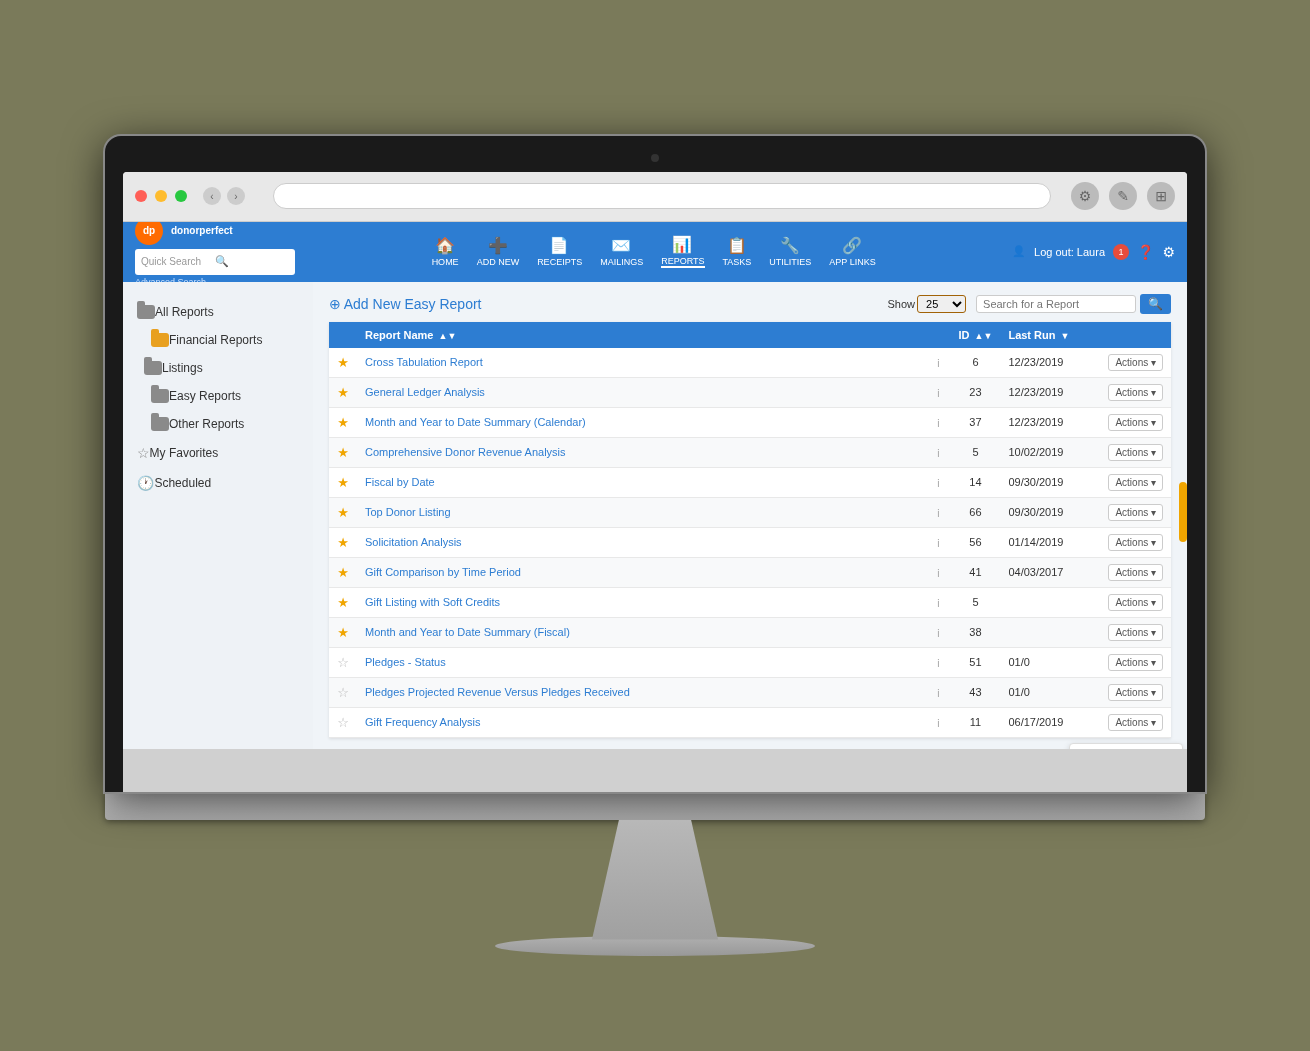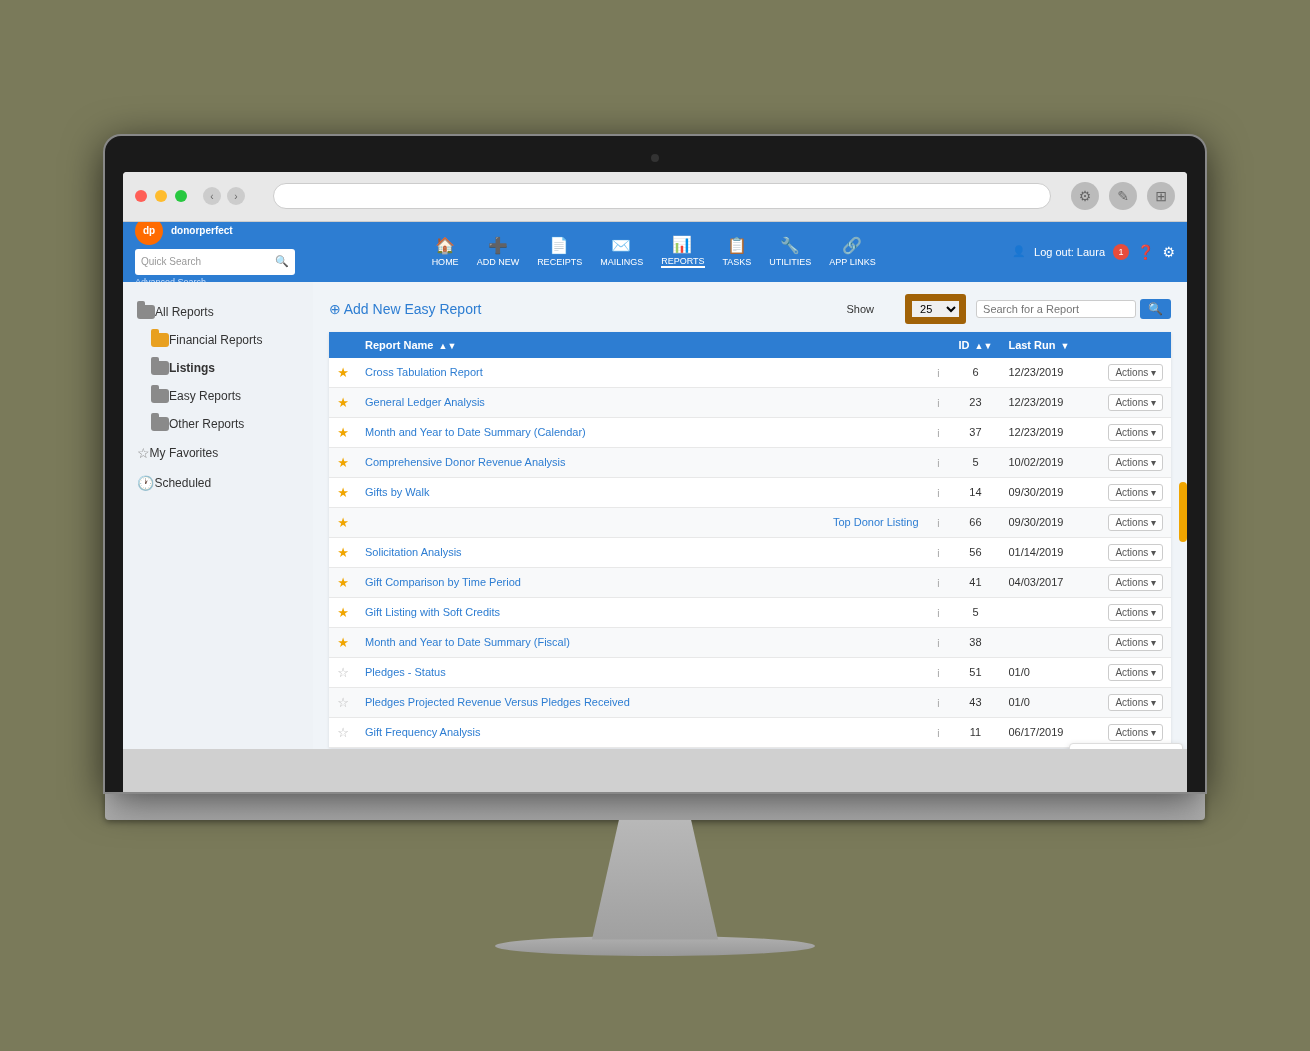--- a/index.html
+++ b/index.html
@@ -138,21 +138,20 @@
       background: white;
       border-radius: 3px;
       display: flex;
       align-items: center;
       padding: 0 6px;
       height: 26px;
       width: 160px;
       font-size: 11px;
       color: #999;
       gap: 14px;
-      justify-content: space-between;
     }
     .nav-icons {
       display: flex;
       align-items: center;
       gap: 18px;
       flex: 1;
       justify-content: center;
     }
     .nav-item {
       display: flex;
@@ -247,30 +246,29 @@
       font-size: 11px;
       cursor: pointer;
       display: flex;
       align-items: center;
       gap: 3px;
     }
     .add-easy-btn span { font-size: 14px; }
     .show-row {
       display: flex;
       align-items: center;
-      gap: 19px;
+      gap: 2px;
       font-size: 11px;
       color: #333;
     }
     .show-select {
-      border: 7px solid #a16207;
+      border: 1px solid #a16207;
       border-radius: 3px;
       padding: 1px 4px;
       font-size: 11px;
-      margin-left: 12px;
     }
     .search-report {
       display: flex;
       align-items: center;
       gap: 4px;
     }
     .search-report input {
       border: 1px solid #ccc;
       border-radius: 3px;
       padding: 2px 6px;
@@ -451,21 +449,21 @@
 
           <div class="sidebar">
             <div class="sidebar-item">
               <div class="folder-icon"></div>
               <span>All Reports</span>
             </div>
             <div class="sidebar-item" style="padding-left:28px;">
               <div class="folder-icon yellow"></div>
               <span>Financial Reports</span>
             </div>
-            <div class="sidebar-item" style="padding-left:28px;font-weight:bold;">
+            <div class="sidebar-item" style="padding-left:21px;">
               <div class="folder-icon"></div>
               <span>Listings</span>
             </div>
             <div class="sidebar-item" style="padding-left:28px;">
               <div class="folder-icon"></div>
               <span>Easy Reports</span>
             </div>
             <div class="sidebar-item" style="padding-left:28px;">
               <div class="folder-icon"></div>
               <span>Other Reports</span>
@@ -577,35 +575,35 @@
       <td class="center">5</td>
       <td>10/02/2019</td>
       <td>
         <button class="actions-btn">Actions ▾</button>
       </td>
     </tr>
                   <tr>
       <td class="center" style="cursor:pointer;">
         <span class="star-filled">★</span>
       </td>
-      <td style="cursor:pointer;color:#2d7dd2;">Gifts by Walk</td>
+      <td style="cursor:pointer;color:#2d7dd2;">Fiscal by Date</td>
       <td class="center">
         <span class="info-icon">ℹ</span>
       </td>
       <td class="center">14</td>
       <td>09/30/2019</td>
       <td>
         <button class="actions-btn">Actions ▾</button>
       </td>
     </tr>
                   <tr>
       <td class="center" style="cursor:pointer;">
         <span class="star-filled">★</span>
       </td>
-      <td style="cursor:pointer;color:#2d7dd2;text-align:right;">Top Donor Listing</td>
+      <td style="cursor:pointer;color:#2d7dd2;">Top Donor Listing</td>
       <td class="center">
         <span class="info-icon">ℹ</span>
       </td>
       <td class="center">66</td>
       <td>09/30/2019</td>
       <td>
         <button class="actions-btn">Actions ▾</button>
       </td>
     </tr>
                   <tr>

